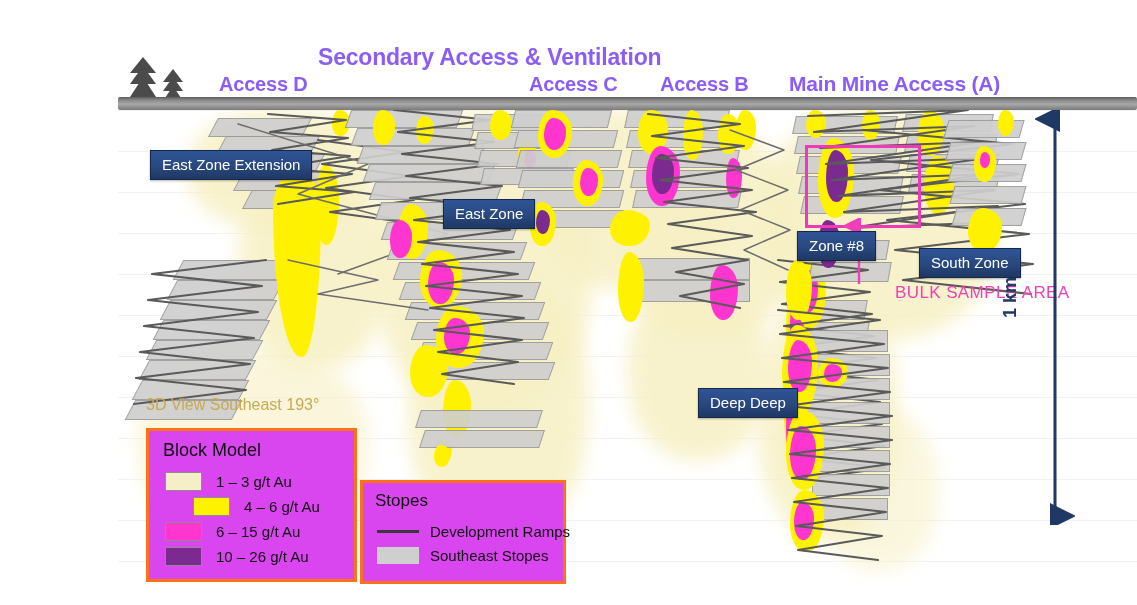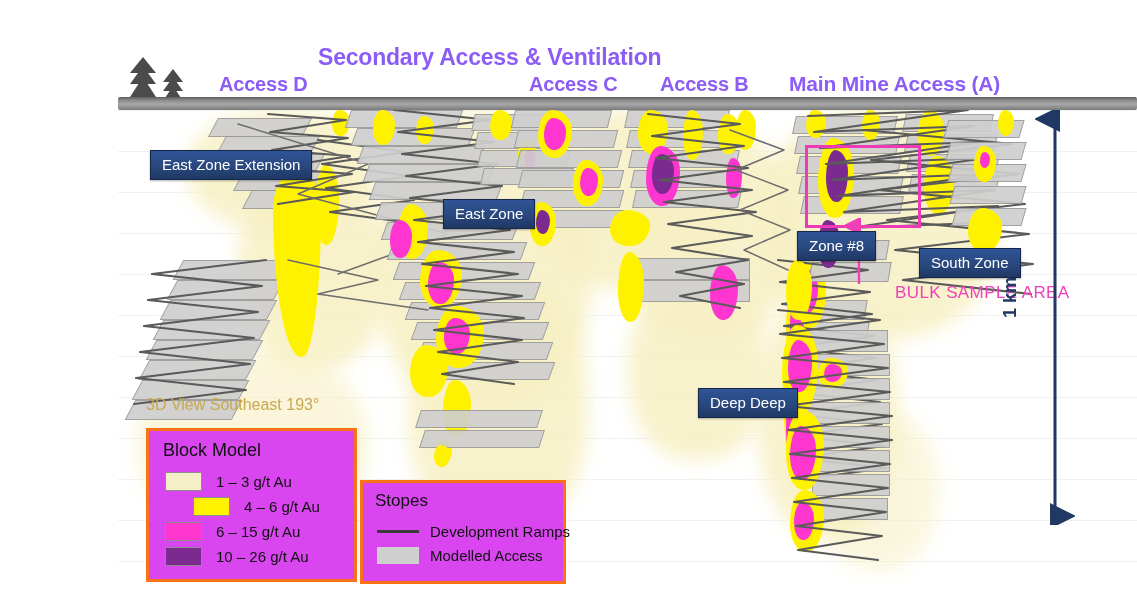--- a/index.html
+++ b/index.html
@@ -404,18 +404,18 @@
   </div>
 
   <div class="box" id="legend-box">
     <h4>Stopes</h4>
     <div class="lrow" style="left:14px;top:40px;">
       <div class="rampline"></div>
       <span>Development Ramps</span>
     </div>
     <div class="lrow" style="left:14px;top:64px;">
       <div class="stopeswatch"></div>
-      <span>Modelled Access</span>
+      <span>Southeast Stopes</span>
     </div>
   </div>
 
 
 </div>
 
 </body></html>

